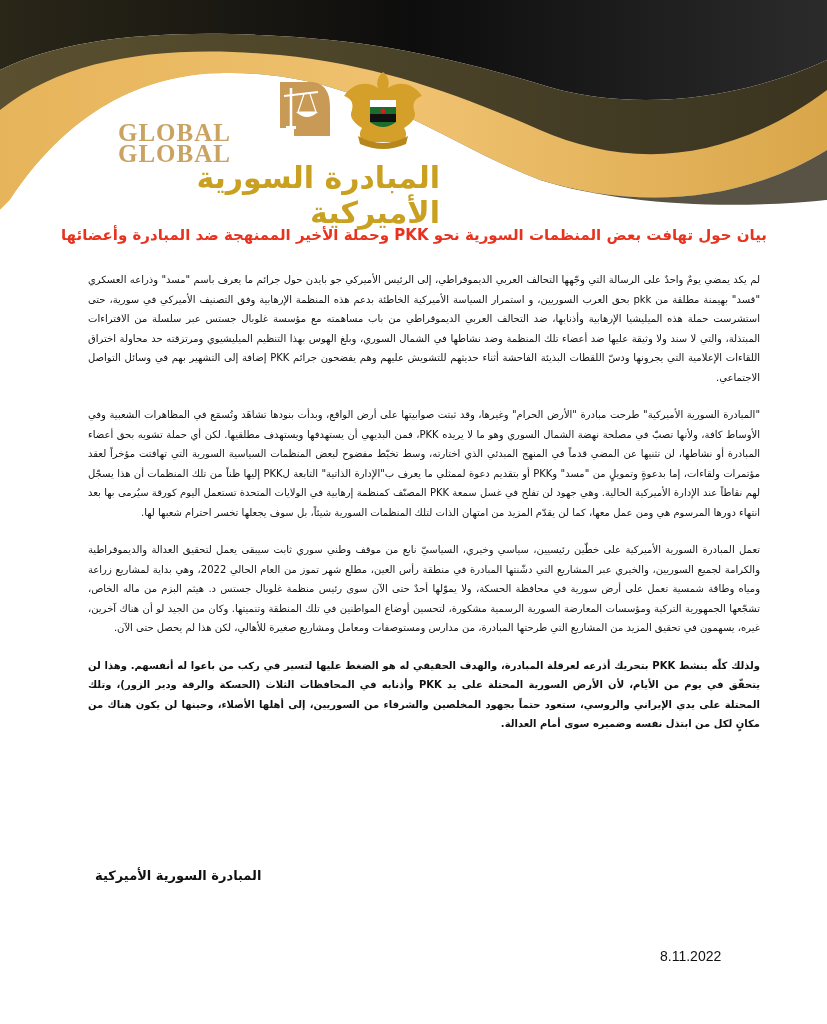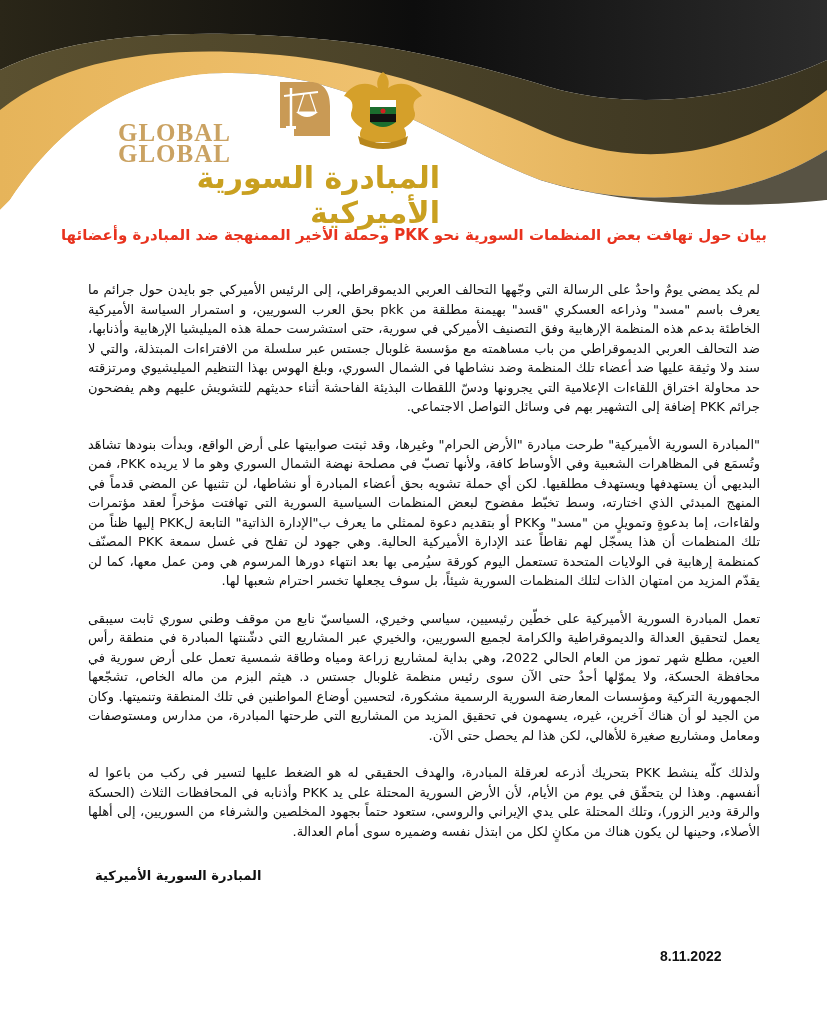--- a/index.html
+++ b/index.html
@@ -4,25 +4,25 @@
 <style>
   html, body { margin: 0; padding: 0; background: #ffffff; }
   body { width: 827px; height: 1024px; position: relative; overflow: hidden; font-family: "DejaVu Sans", "Liberation Sans", sans-serif; }
   .header-art { position: absolute; left: 0; top: 0; width: 827px; height: 210px; }
   .logo-global { position: absolute; left: 118px; top: 86px; width: 160px; height: 46px; margin-top: 36px; }
   .logo-text { font-family: "Liberation Serif", "DejaVu Serif", serif; font-size: 25px; line-height: 21px; letter-spacing: 1px; color: #caa262; font-weight: bold; }
   .logo-badge { position: absolute; left: 280px; top: 82px; width: 50px; height: 54px; }
   .emblem { position: absolute; left: 340px; top: 70px; width: 86px; height: 80px; }
   .org-title { position: absolute; left: 100px; top: 160px; width: 340px; text-align: right; direction: rtl; font-family: "DejaVu Sans", sans-serif; font-weight: bold; font-size: 30px; color: #c9a020; letter-spacing: 0; }
   .doc-title { position: absolute; left: 60px; right: 60px; top: 226px; direction: rtl; text-align: right; color: #e8321e; font-weight: bold; font-size: 15px; font-family: "DejaVu Sans", sans-serif; white-space: nowrap; margin-left: 15px; }
-  .body { position: absolute; left: 88px; width: 672px; top: 280px; direction: rtl; text-align: justify; font-family: "DejaVu Sans", sans-serif; color: #111; font-size: 13px; line-height: 19.5px; }
+  .body { position: absolute; left: 88px; width: 672px; top: 270px; direction: rtl; text-align: justify; font-family: "DejaVu Sans", sans-serif; color: #111; font-size: 10px; line-height: 19.5px; }
   .body p { margin: 0 0 18px 0; }
-  .body p.bold { font-weight: normal; }
+  .body p.bold { font-weight: bold; }
   .signature { position: absolute; left: 95px; top: 868px; direction: rtl; font-weight: bold; font-size: 13px; color: #111; font-family: "DejaVu Sans", sans-serif; }
-  .date { position: absolute; left: 660px; top: 948px; font-weight: bold; font-size: 14px; color: #111; font-family: "Liberation Sans", sans-serif; }
+  .date { position: absolute; left: 660px; top: 948px; font-weight: normal; font-size: 14px; color: #111; font-family: "Liberation Sans", sans-serif; }
 </style>
 </head>
 <body>
 
 <svg class="header-art" viewBox="0 0 827 210" preserveAspectRatio="none">
   <defs>
     <linearGradient id="gdark" x1="0" y1="0" x2="1" y2="0">
       <stop offset="0" stop-color="#2a2618"></stop>
       <stop offset="0.5" stop-color="#0d0d0d"></stop>
       <stop offset="1" stop-color="#2b2b2b"></stop>

